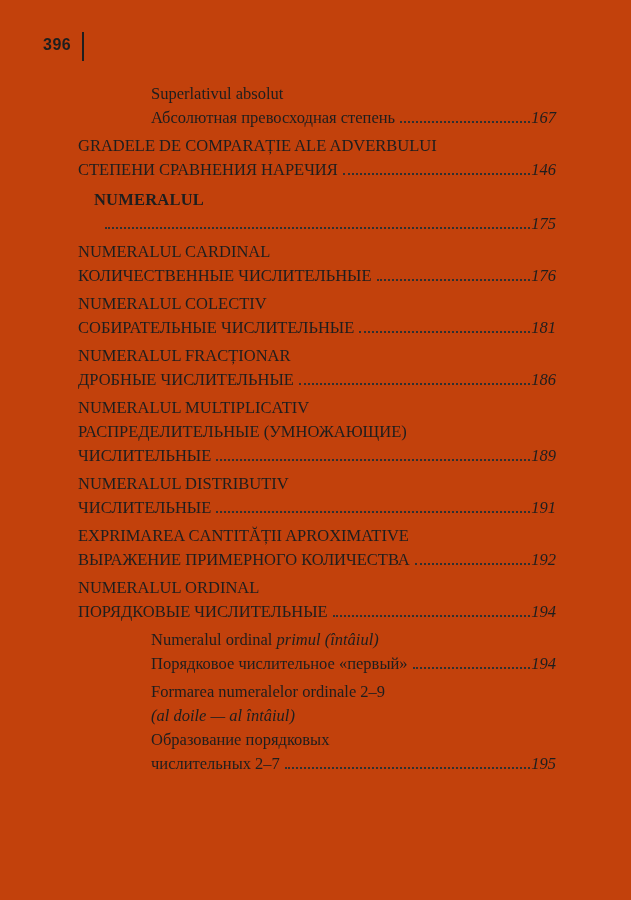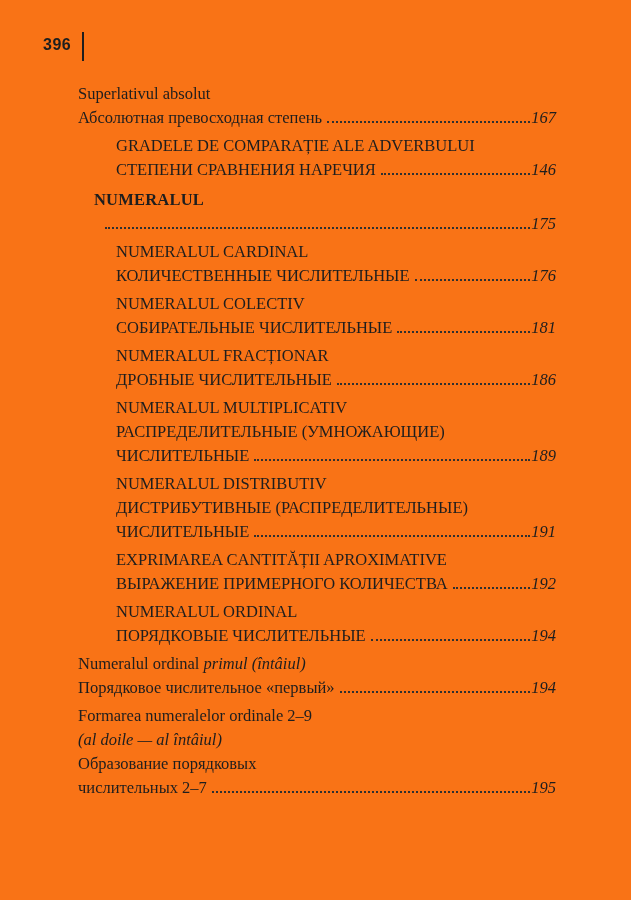--- a/index.html
+++ b/index.html
@@ -6,21 +6,21 @@
   body {
     width: 631px; height: 900px;
     background: #ffffff;
     font-family: "Liberation Serif", serif;
     color: #1e1e1e;
     overflow: hidden;
   }
   .page {
     position: relative;
     width: 631px; height: 900px;
-    background: #f97316;
+    background: #c2410c;
   }
   
   .pagehead {
     position: absolute;
     top: 33px; left: 43px;
     display: flex;
     align-items: flex-start;
   }
   .pagenum {
     font-family: "Liberation Sans", sans-serif;
@@ -37,22 +37,22 @@
   }
   
   .toc {
     position: absolute;
     top: 82px; left: 0; right: 0;
     padding: 0 75px 0 78px;
   }
   .entry { margin-bottom: 4px; }
   .entry.sect { margin-top: 6px; }
   .entry.ind0 { margin-left: 16px; }
-  .entry.ind1 { margin-left: 38px; }
-  .entry.ind2 { }
+  .entry.ind1 { }
+  .entry.ind2 { margin-left: 73px; }
   .line {
     display: flex;
     align-items: baseline;
     font-size: 16.5px;
     line-height: 24px;
   }
   .txt { white-space: nowrap; }
   .entry.bold .txt { font-weight: 700; letter-spacing: 0.2px; }
   .it { font-style: italic; }
   .lead {
@@ -144,23 +144,20 @@
           <span class="txt"><span>ЧИСЛИТЕЛЬНЫЕ</span></span>
           <span class="lead"></span>
           <span class="pg">189</span>
         </div>
       </div>
       <div class="entry ind1">
         <div class="line">
           <span class="txt"><span>NUMERALUL DISTRIBUTIV</span></span>
         </div>
         <div class="line">
-          <span class="txt"><span>ДИСТРИБУТИВНЫЕ (РАСПРЕДЕЛИТЕЛЬНЫЕ)</span></span>
-        </div>
-        <div class="line">
           <span class="txt"><span>ЧИСЛИТЕЛЬНЫЕ</span></span>
           <span class="lead"></span>
           <span class="pg">191</span>
         </div>
       </div>
       <div class="entry ind1">
         <div class="line">
           <span class="txt"><span>EXPRIMAREA CANTITĂȚII APROXIMATIVE</span></span>
         </div>
         <div class="line">

